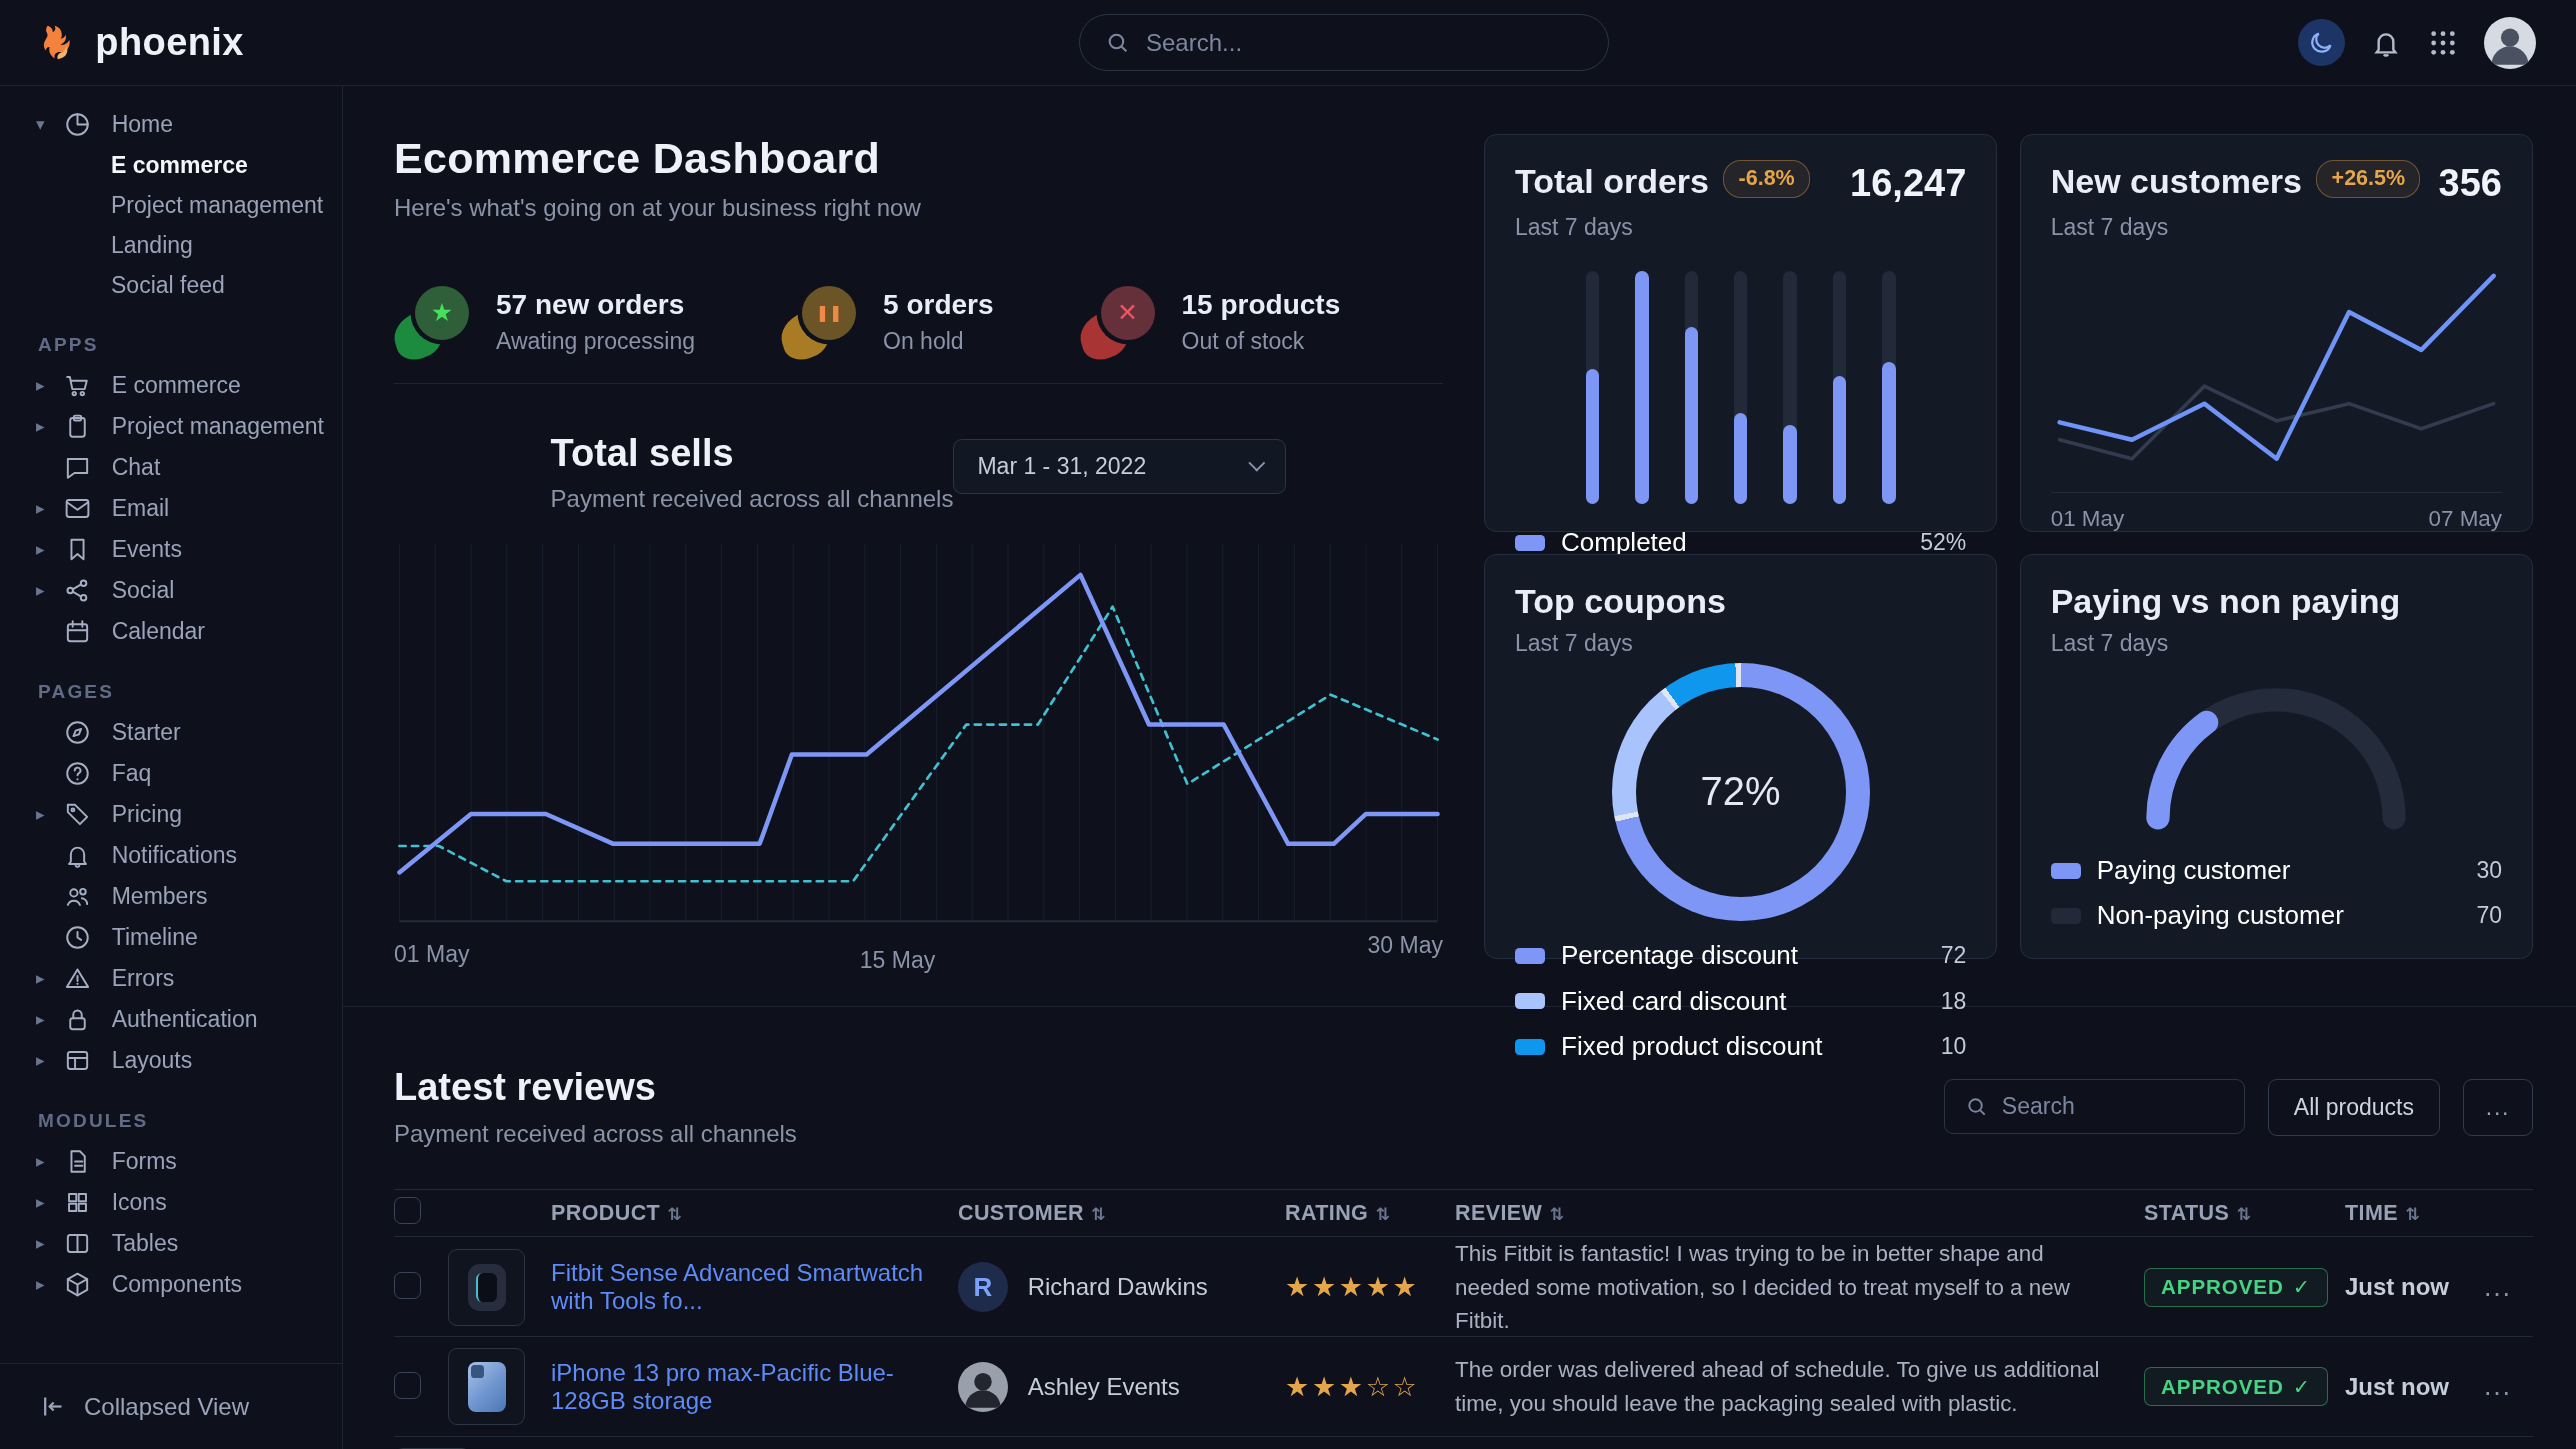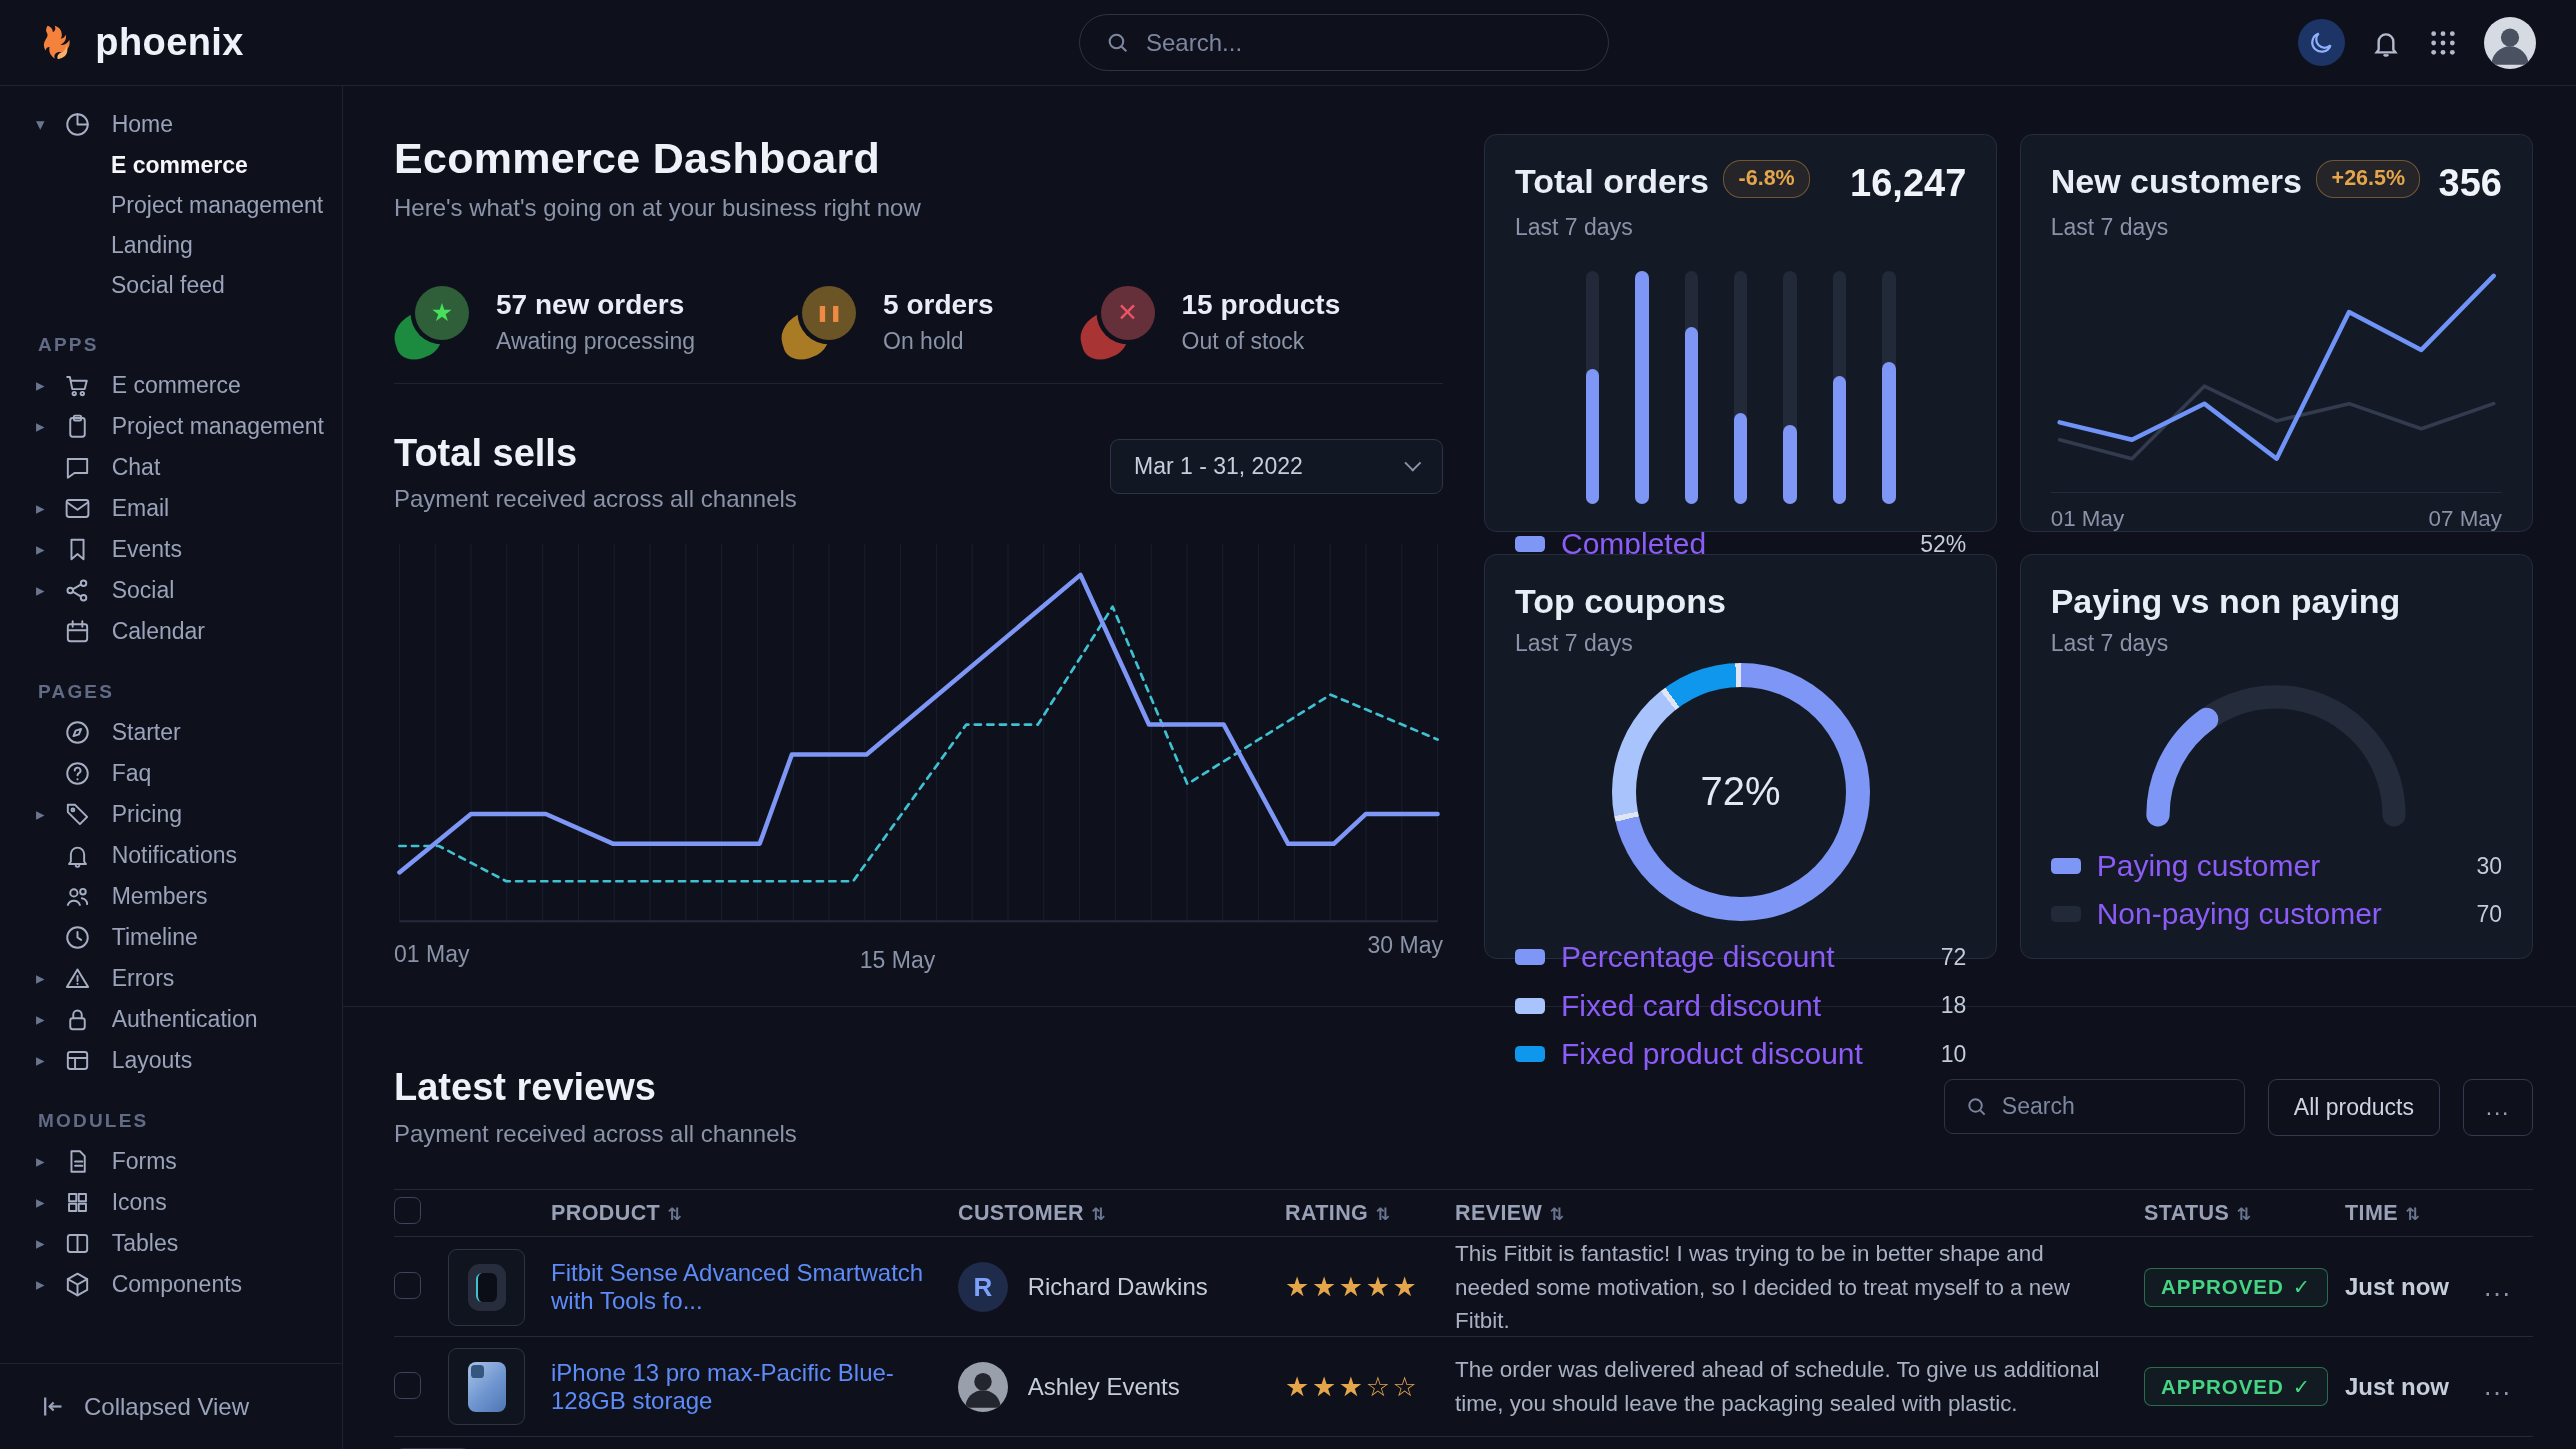--- a/index.html
+++ b/index.html
@@ -47,42 +47,42 @@
   .sub{font-size:24px;color:var(--muted);margin-top:10.7px}
   .stats-row{display:flex;gap:86px;margin-top:64px;align-items:center}
   .stat{display:flex;align-items:center;gap:27px}
   .stat-ic{position:relative;width:75px;height:72px;flex:none}
   .blob{position:absolute;left:0;bottom:0;width:50px;height:45px;border-radius:62% 38% 55% 45%/55% 45% 62% 38%;transform:rotate(-18deg)}
   .stat-circle{position:absolute;right:0;top:0;width:54px;height:54px;border-radius:50%;display:flex;align-items:center;justify-content:center;box-shadow:0 0 0 4.5px var(--bg);font-size:25px;font-weight:bold}
   .stat-v{font-size:28px;font-weight:bold;color:#e9edf5}
   .stat-l{font-size:23px;color:var(--muted);margin-top:7.2px}
   .hdiv{border-top:0.9px solid var(--line);margin-top:25px}
 
-  .sells-head{display:flex;justify-content:space-between;align-items:flex-start;margin-top:48px}
+  .sells-head{display:flex;justify-content:center;align-items:flex-start;margin-top:48px}
   h2{font-size:38px;font-weight:bold;color:#eef1f7}
   .date-select{width:333px;height:55px;border:0.9px solid #2c3446;border-radius:9px;background:#121724;display:flex;align-items:center;justify-content:space-between;padding:0 23px;font-size:23px;color:#c7cdda;cursor:pointer;margin-top:7.2px}
   .chev{width:11.6px;height:11.6px;border-right:2.2px solid #8a93a8;border-bottom:2.2px solid #8a93a8;transform:rotate(45deg);margin-top:-6.3px}
   .sells-chart{margin-top:27px;position:relative}
   .x-labels{position:relative;height:36px;font-size:23px;color:var(--muted)}
   .x-labels .xl0{position:absolute;left:0;top:9px}
   .x-labels .xl1{position:absolute;left:48%;top:15px;transform:translateX(-50%)}
   .x-labels .xl2{position:absolute;right:0;top:0}
 
   
   .cards{flex:1;display:grid;grid-template-columns:1fr 1fr;grid-template-rows:398px 405px;gap:22.4px}
   .card{background:var(--card);border:0.9px solid #262d3e;border-radius:12.5px;padding:27px 30px;display:flex;flex-direction:column}
   .card-head{display:flex;align-items:flex-start}
   .card-title{font-size:34px;font-weight:bold;color:#e9edf5}
   .badge{margin-left:14.3px;margin-top:-1.8px;font-size:21.5px;font-weight:bold;color:var(--warn);padding:4.5px 14.3px 6.3px;border-radius:18px;border:0.9px solid rgba(229,165,75,.4);background:rgba(229,165,75,.08)}
   .card-value{margin-left:auto;font-size:38px;font-weight:bold;color:#f0f3f8}
   .period{font-size:23px;color:var(--muted);margin-top:9px}
   .legend{margin-top:auto}
   .leg-row{display:flex;align-items:center;gap:16px;margin-top:14.3px}
   .leg-sw{width:30px;height:16px;border-radius:4.5px;flex:none}
-  .leg-lab{font-size:30px;color:#8b5cf6}
+  .leg-lab{font-size:26px;color:#ffffff}
   .leg-val{margin-left:auto;font-size:23px;color:#c3cad9}
 
   .bars{flex:1;display:flex;align-items:flex-end;justify-content:center;gap:36px;padding:30px 0 9px}
   .bar-track{width:13.4px;height:233px;background:#222938;border-radius:7.2px;position:relative}
   .bar-fill{position:absolute;bottom:0;left:0;width:13.4px;border-radius:7.2px;background:var(--blue)}
 
   .spark-wrap{flex:1;display:flex;flex-direction:column;justify-content:flex-end;padding-top:18px}
   .spark-axis{border-top:0.9px solid #232a3a;margin-top:7.2px;display:flex;justify-content:space-between;font-size:22.4px;color:var(--muted);padding-top:12.5px}
 
   .donut-wrap{flex:1;display:flex;align-items:center;justify-content:center;padding:5.4px 0}

